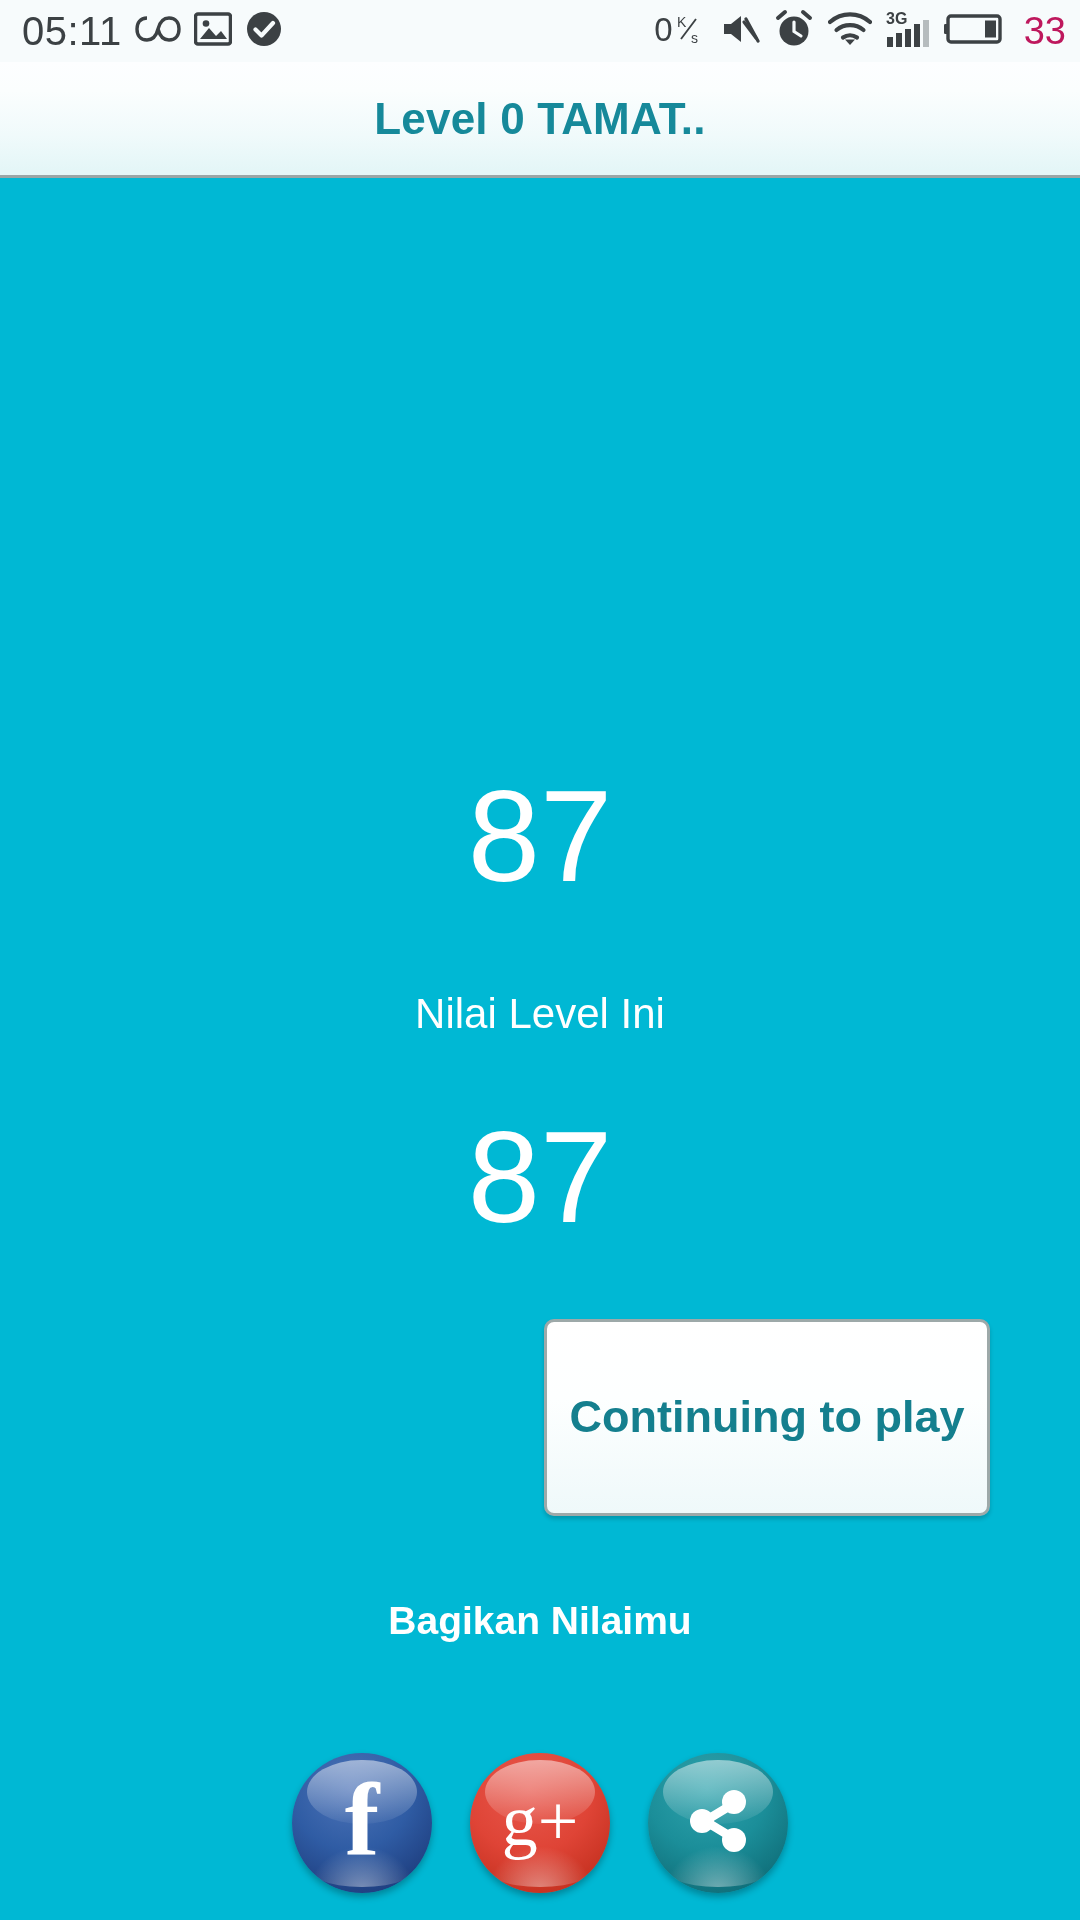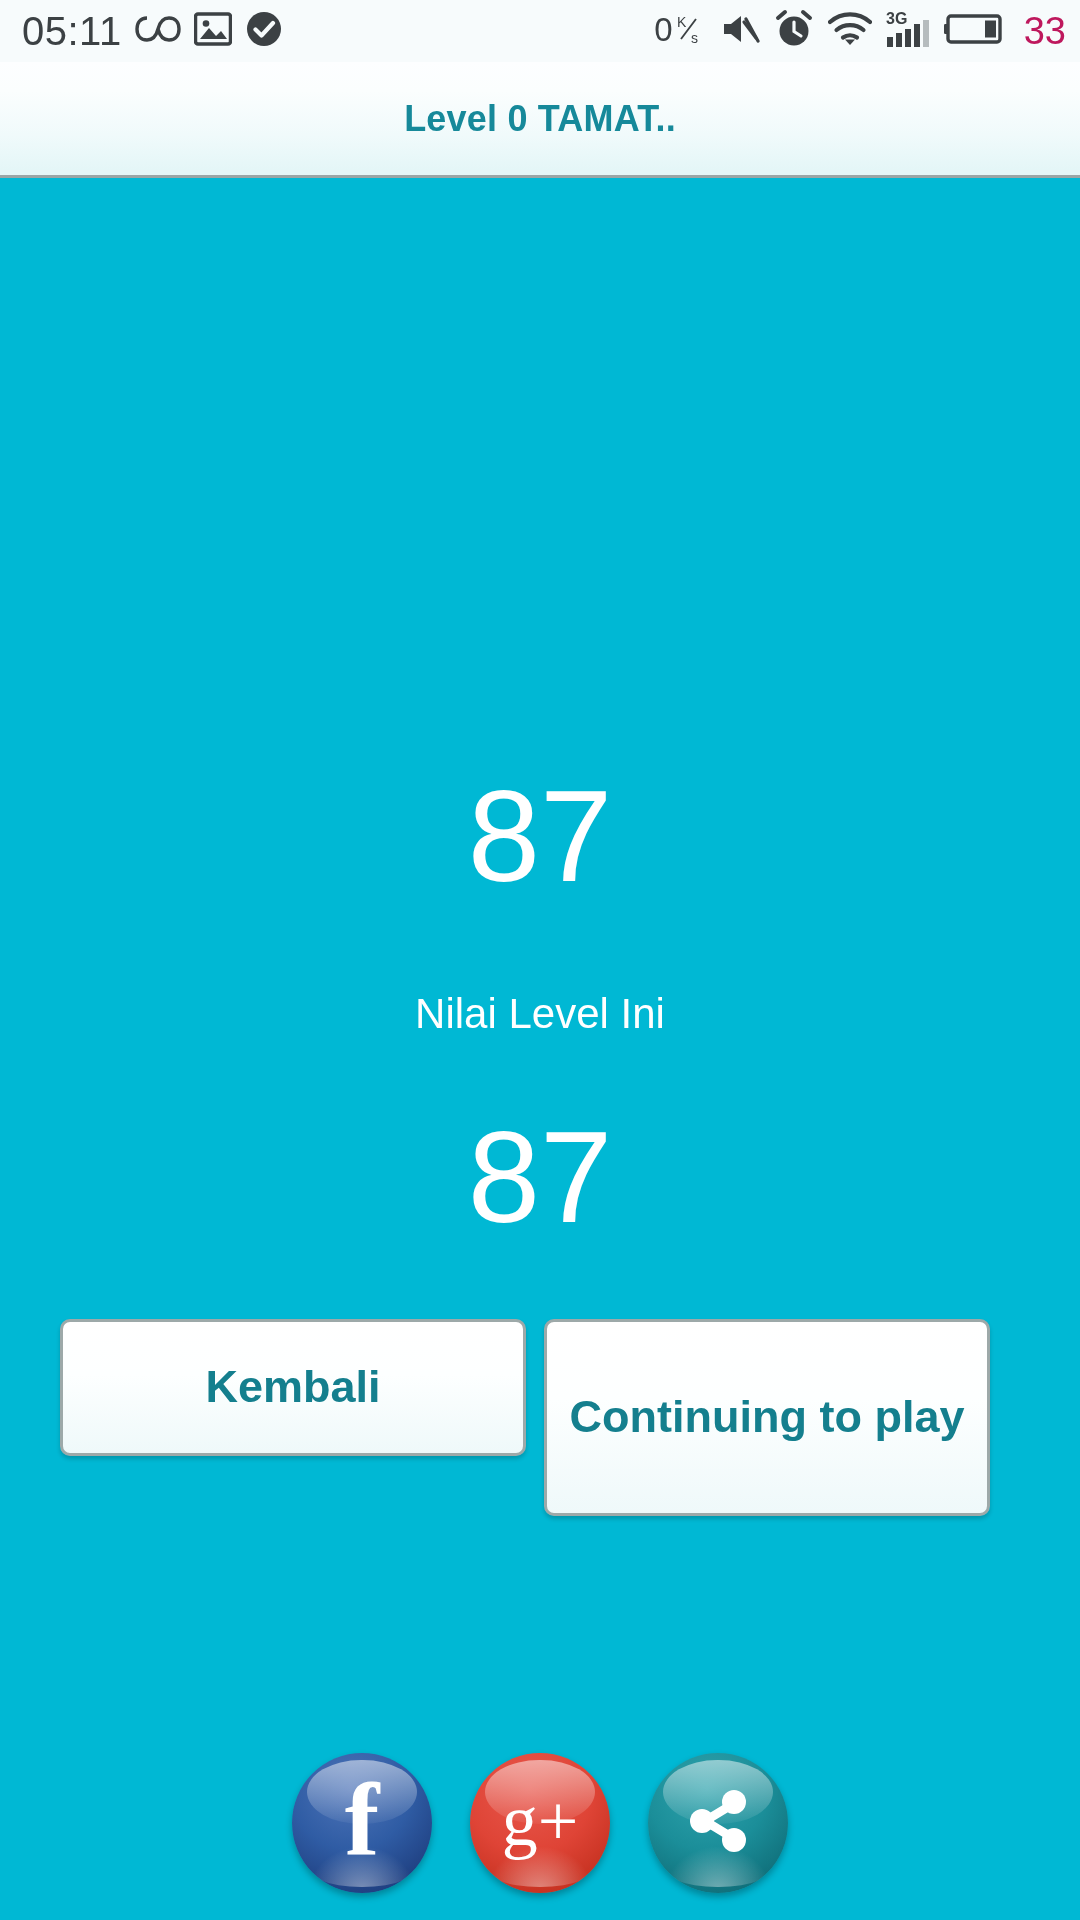--- a/index.html
+++ b/index.html
@@ -43,21 +43,21 @@
 
   
   .titlebar {
     position:absolute; left:0; top:62px;
     width:1080px; height:116px;
     background:linear-gradient(to bottom,#fdfeff 0%,#fbfefe 25%,#f0fafb 65%,#e4f6f7 96%,#e4f6f7 100%);
     border-bottom:3px solid #9aa6a6;
     display:flex; align-items:center; justify-content:center;
   }
   .title-text {
-    font-size:36px; font-weight:bold; color:#16899a;
+    font-size:44px; font-weight:bold; color:#16899a;
     letter-spacing:0.2px;
   }
 
   
   .body {
     position:absolute; left:0; top:181px;
     width:1080px; height:1739px;
     background:#00b8d4;
   }
 
@@ -240,23 +240,23 @@
     <span class="title-text">Level 0 TAMAT..</span>
   </div>
 
   <div class="body">
 
     <div class="value-total">87</div>
 
     <div class="label-class">Nilai Level Ini</div>
     <div class="value-class">87</div>
 
-    <div class="btn btn-back">Kembali</div>
     <div class="btn btn-continue">Continuing to play</div>
 
+    <div class="label-share">Bagikan Nilaimu</div>
 
     <div class="social-row">
 
       <div class="sphere sphere-fb">
         <span class="glyph">f</span>
       </div>
 
       <div class="sphere sphere-gp">
         <span class="glyph">g+</span>
       </div>

